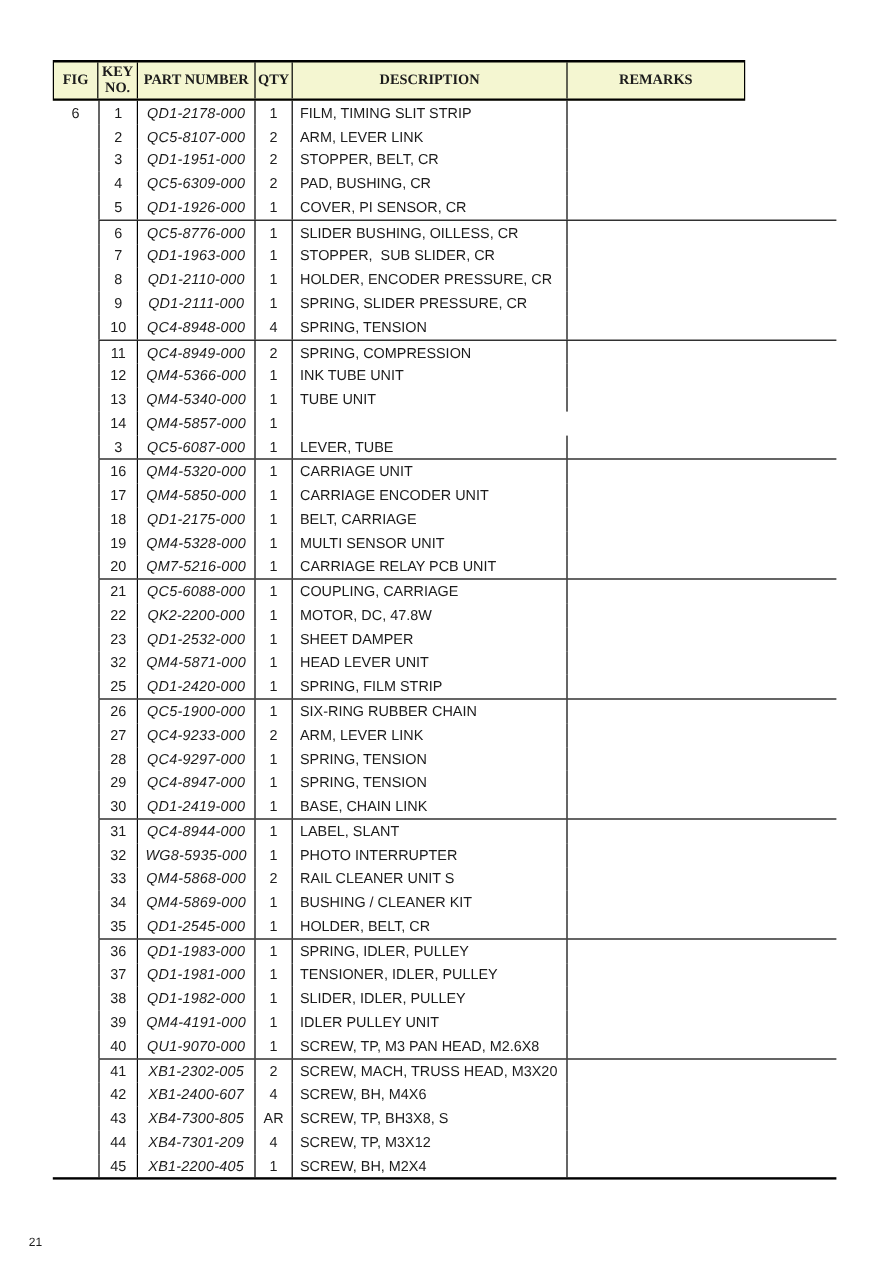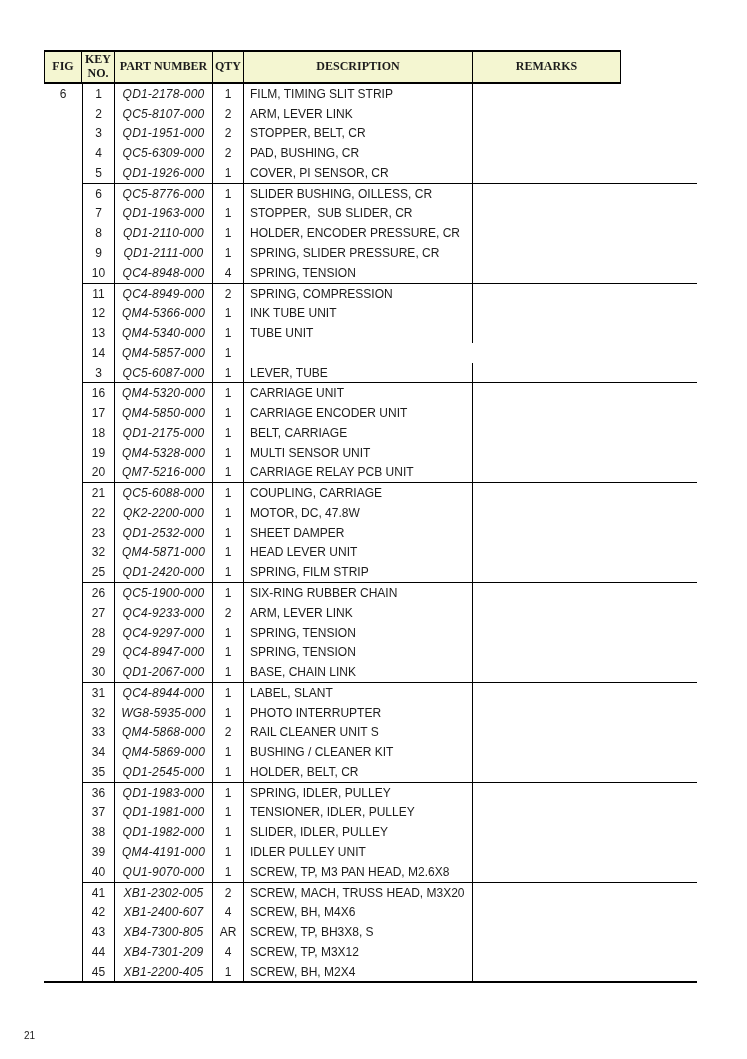--- a/index.html
+++ b/index.html
@@ -329,21 +329,21 @@
   </div>
             <div class="tr">
     <div class="td td-key">29</div>
     <div class="td td-part">QC4-8947-000</div>
     <div class="td td-qty">1</div>
     <div class="td td-desc">SPRING, TENSION</div>
     <div class="td td-remarks"></div>
   </div>
             <div class="tr">
     <div class="td td-key">30</div>
-    <div class="td td-part">QD1-2067-000</div>
+    <div class="td td-part">QD1-2419-000</div>
     <div class="td td-qty">1</div>
     <div class="td td-desc">BASE, CHAIN LINK</div>
     <div class="td td-remarks"></div>
   </div>
           </div>
           <div class="group">
             <div class="tr">
     <div class="td td-key">31</div>
     <div class="td td-part">QC4-8944-000</div>
     <div class="td td-qty">1</div>

